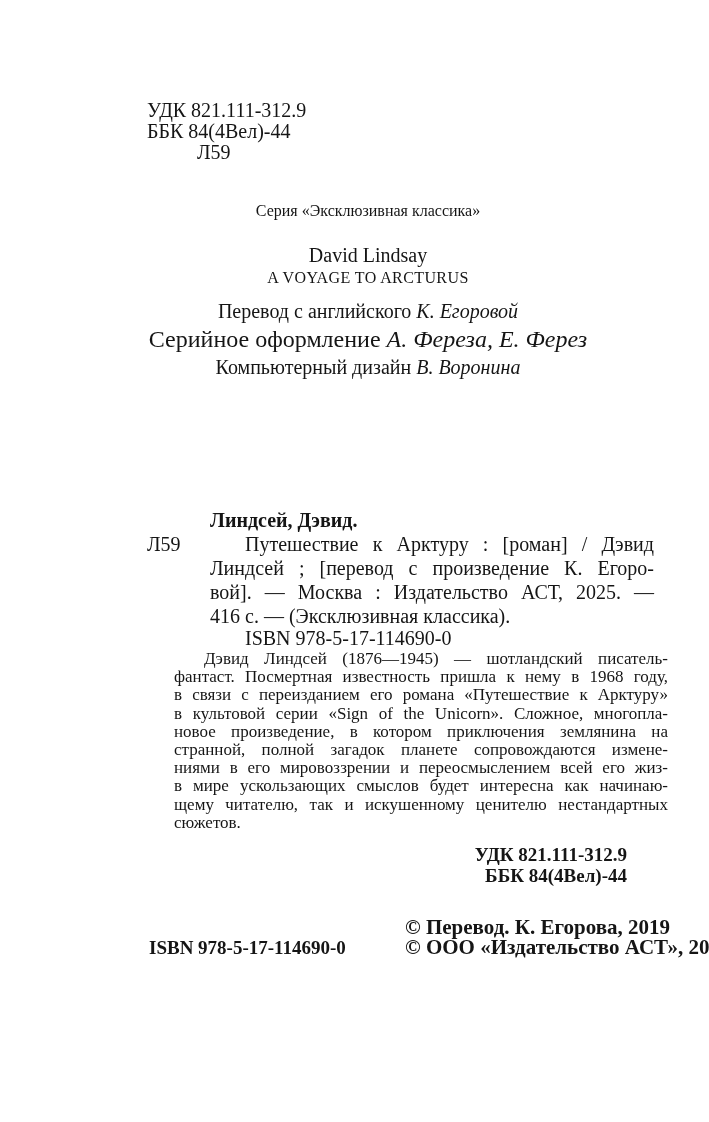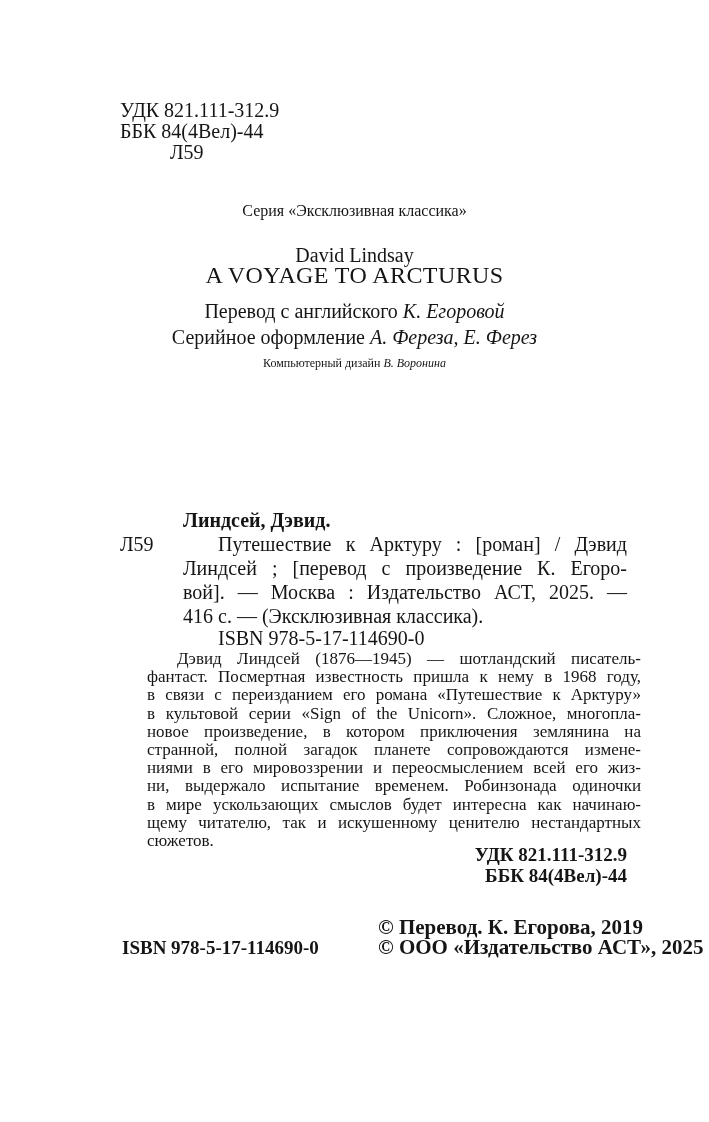--- a/index.html
+++ b/index.html
@@ -5,34 +5,34 @@
   html, body { margin: 0; padding: 0; background: #ffffff; }
   .page {
     position: relative;
     width: 709px;
     height: 1122px;
     background: #ffffff;
     color: #151515;
     font-family: "Liberation Serif", "DejaVu Serif", serif;
     overflow: hidden;
   }
-  .abs { position: absolute; }
+  .abs { position: absolute; margin-left: 27px; }
 
   
   .top-codes { left: 120px; top: 100px; font-size: 20px; line-height: 21px; white-space: nowrap; }
   .top-codes .sign { padding-left: 50px; }
 
   
   .centered { left: 0; right: 0; text-align: center; white-space: nowrap; }
   .series-line   { top: 202px; font-size: 16px; }
   .orig-author   { top: 244px; font-size: 20px; }
-  .orig-title    { top: 262px; font-size: 24px; letter-spacing: 0.4px; }
+  .orig-title    { top: 269px; font-size: 16px; letter-spacing: 0.4px; }
   .credit-1 { top: 300px; font-size: 20px; }
-  .credit-2 { top: 326px; font-size: 20px; }
-  .credit-3 { top: 356px; font-size: 12px; }
+  .credit-2 { top: 326px; font-size: 24px; }
+  .credit-3 { top: 356px; font-size: 20px; }
   .credit i { font-style: italic; }
 
   
   .catalog { left: 120px; top: 508px; width: 507px; font-size: 20px; line-height: 24px; }
   .catalog .heading { margin-left: 63px; font-weight: bold; }
   .catalog .sign { position: absolute; left: 0; top: 24px; }
   .catalog .cline { margin-left: 63px; }
   .catalog .cline.first { padding-left: 35px; }
 
   .jl { text-align: justify; text-align-last: justify; }
@@ -88,21 +88,20 @@
   <div class="abs isbn-mid">ISBN 978-5-17-114690-0</div>
 
   <div class="abs annotation">
     <div class="aline first jl">Дэвид Линдсей (1876—1945) — шотландский писатель-</div>
     <div class="aline jl">фантаст. Посмертная известность пришла к нему в 1968 году,</div>
     <div class="aline jl">в связи с переизданием его романа «Путешествие к Арктуру»</div>
     <div class="aline jl">в культовой серии «Sign of the Unicorn». Сложное, многопла-</div>
     <div class="aline jl">новое произведение, в котором приключения землянина на</div>
     <div class="aline jl">странной, полной загадок планете сопровождаются измене-</div>
     <div class="aline jl">ниями в его мировоззрении и переосмыслением всей его жиз-</div>
-    <div class="aline jl">ни, выдержало испытание временем. Робинзонада одиночки</div>
     <div class="aline jl">в мире ускользающих смыслов будет интересна как начинаю-</div>
     <div class="aline jl">щему читателю, так и искушенному ценителю нестандартных</div>
     <div class="aline">сюжетов.</div>
   </div>
 
   <div class="abs codes-right">
     <div>УДК 821.111-312.9</div>
     <div>ББК 84(4Вел)-44</div>
   </div>
 

